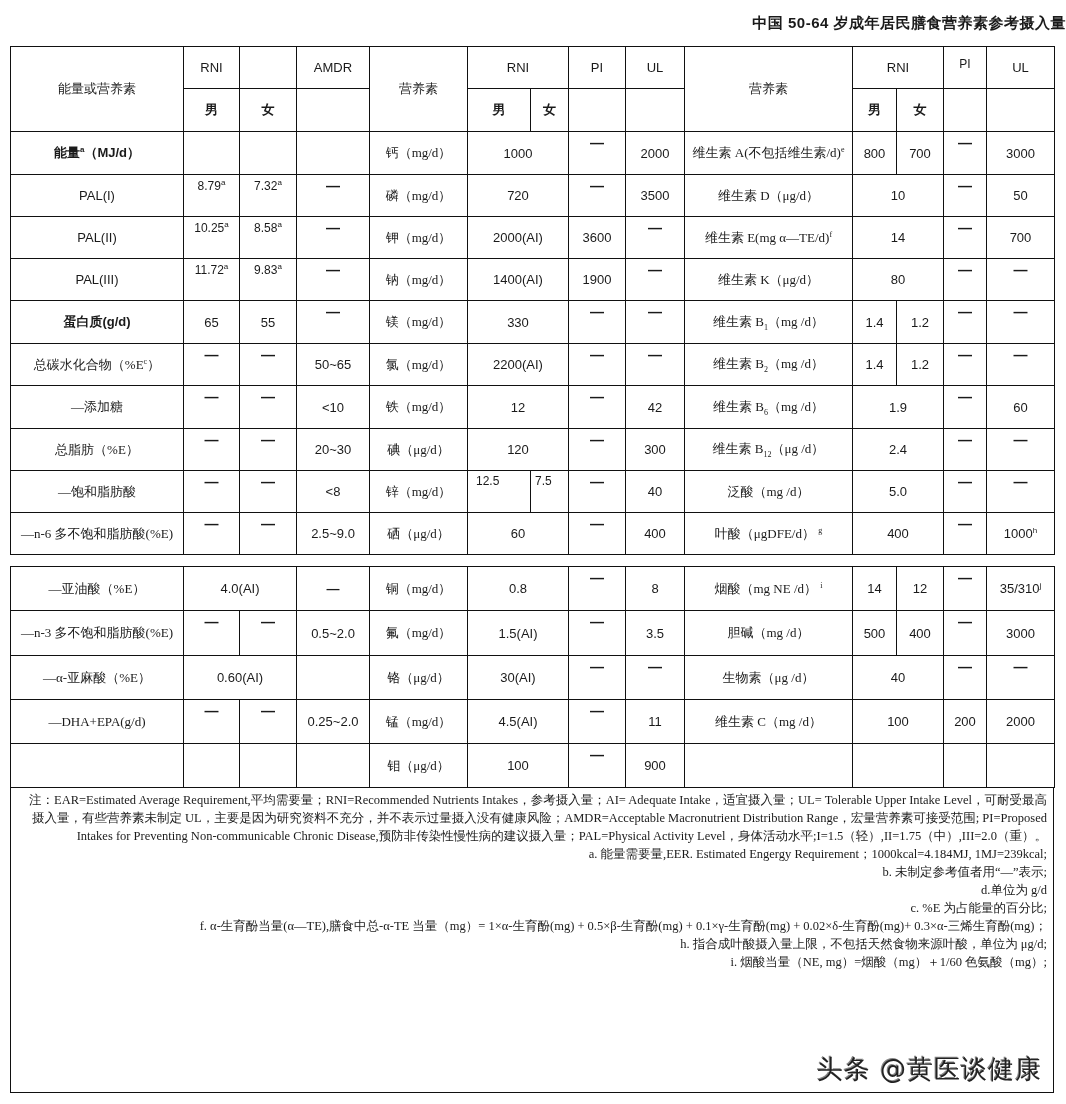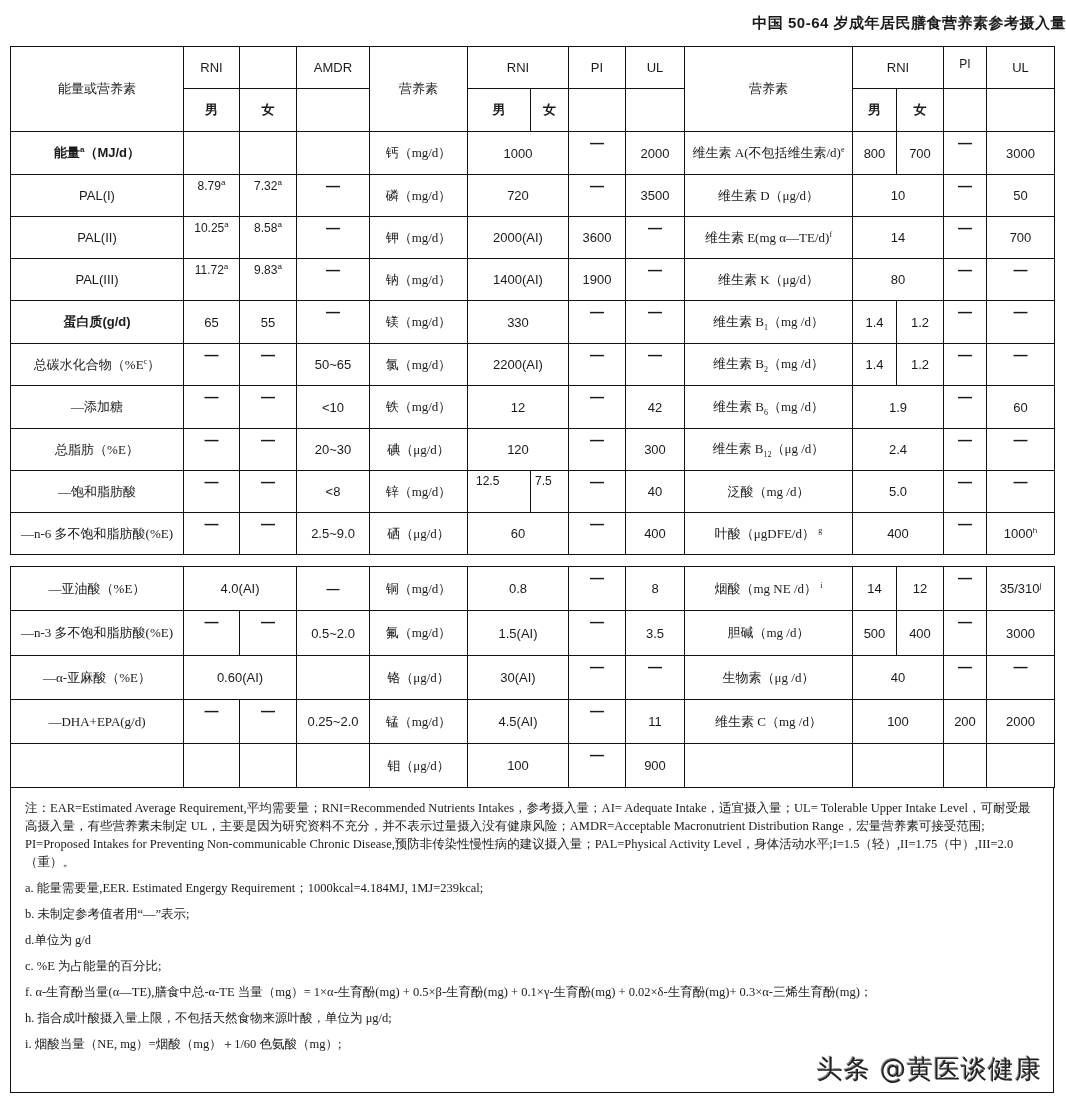--- a/index.html
+++ b/index.html
@@ -15,21 +15,21 @@
   .serif { font-family:"Liberation Serif","DejaVu Serif",serif; }
   .bold { font-weight:bold; }
   .dash { position:absolute; top:4px; left:0; right:0; text-align:center; font-weight:bold; font-size:14px; line-height:14px; }
   .topval { position:absolute; top:3px; left:0; right:0; text-align:center; font-size:12px; }
   .topval-left { position:absolute; top:3px; left:8px; font-size:12px; }
   .hdr-top { position:absolute; top:10px; left:0; right:0; text-align:center; font-size:12px; }
   sup { font-size:8px; }
   sub { font-size:8px; }
   .notes { position:absolute; left:10px; top:787px; width:1044px; height:306px; border:1.5px solid #111; border-top:none;
            box-sizing:border-box; padding:4px 6px; font-family:"Liberation Serif","DejaVu Serif",serif; font-size:12.5px; line-height:18px; }
-  .notes p { margin:8px; }
+  .notes p { margin:0;text-align:right; }
   .watermark { position:absolute; right:24px; top:1052px; font-size:26px; color:#222; font-family:"DejaVu Sans",sans-serif;
                text-shadow:1px 1px 0 #fff, -1px -1px 0 #888; letter-spacing:1px; }
 </style>
 </head>
 <body>
 
 <div class="title">中国 50-64 岁成年居民膳食营养素参考摄入量</div>
 
 <table class="grid t1">
   <colgroup>

